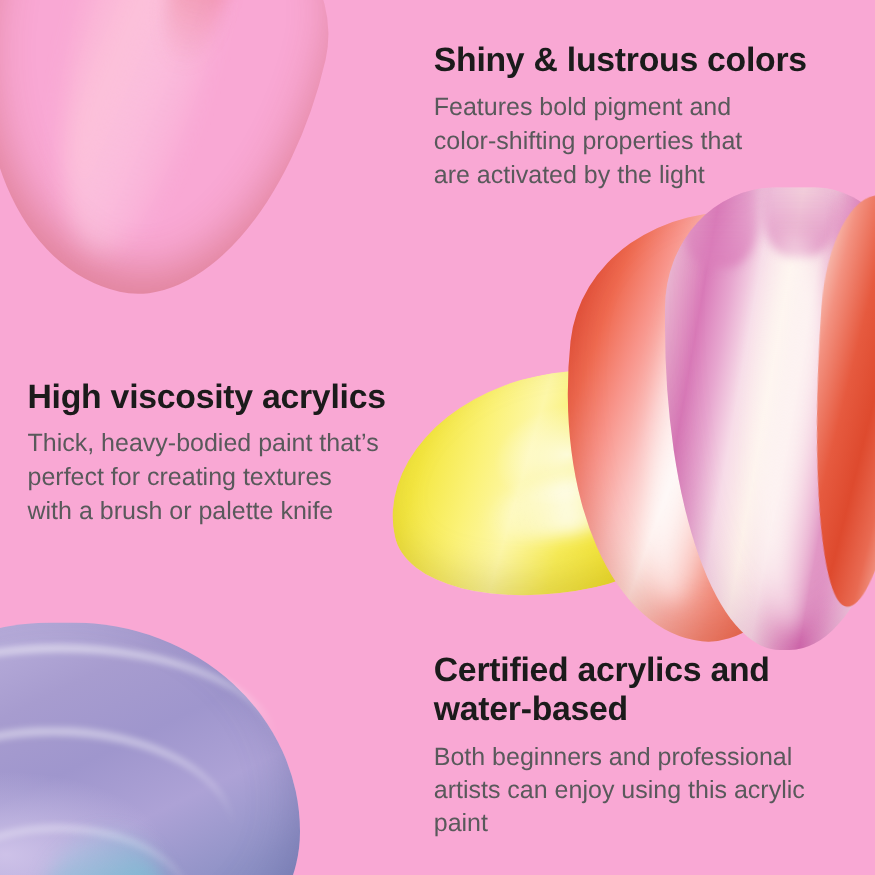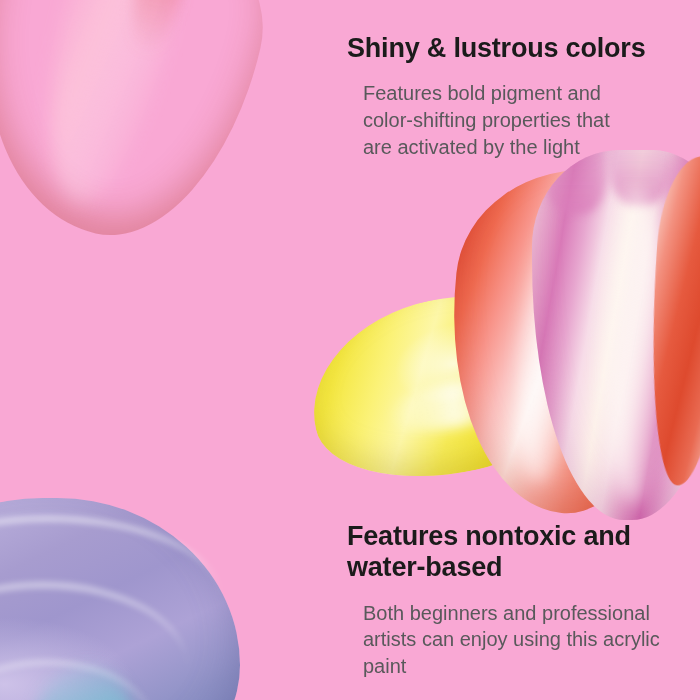--- a/index.html
+++ b/index.html
@@ -28,21 +28,21 @@
     letter-spacing: -0.2px;
     line-height: 1.16;
     margin: 0 0 9px 0;
     white-space: pre-line;
   }
   .feature-body {
     font-size: 20px;
     font-weight: normal;
     color: #59595b;
     line-height: 1.34;
-    margin: 16px;
+    margin: 0;
     white-space: pre-line;
   }
 
   #feature-shiny      { left: 347px; top: 33px;  width: 330px; }
   #feature-viscosity  { left: 22px;  top: 302px; width: 330px; }
   #feature-nontoxic   { left: 347px; top: 521px; width: 330px; }
 
   
   .swatch {
     position: absolute;
@@ -352,22 +352,28 @@
     <div id="swatch-coral-edge"></div>
   </div>
 
   <div class="feature" id="feature-shiny">
     <h2 class="feature-title">Shiny &amp; lustrous colors</h2>
     <p class="feature-body">Features bold pigment and
 color-shifting properties that
 are activated by the light</p>
   </div>
 
+  <div class="feature" id="feature-viscosity">
+    <h2 class="feature-title">High viscosity acrylics</h2>
+    <p class="feature-body">Thick, heavy-bodied paint that’s
+perfect for creating textures
+with a brush or palette knife</p>
+  </div>
 
   <div class="feature" id="feature-nontoxic">
-    <h2 class="feature-title">Features nontoxic and
+    <h2 class="feature-title">Certified acrylics and
 water-based</h2>
     <p class="feature-body">Both beginners and professional
 artists can enjoy using this acrylic
 paint</p>
   </div>
 
 </div>
 
 </body></html>

